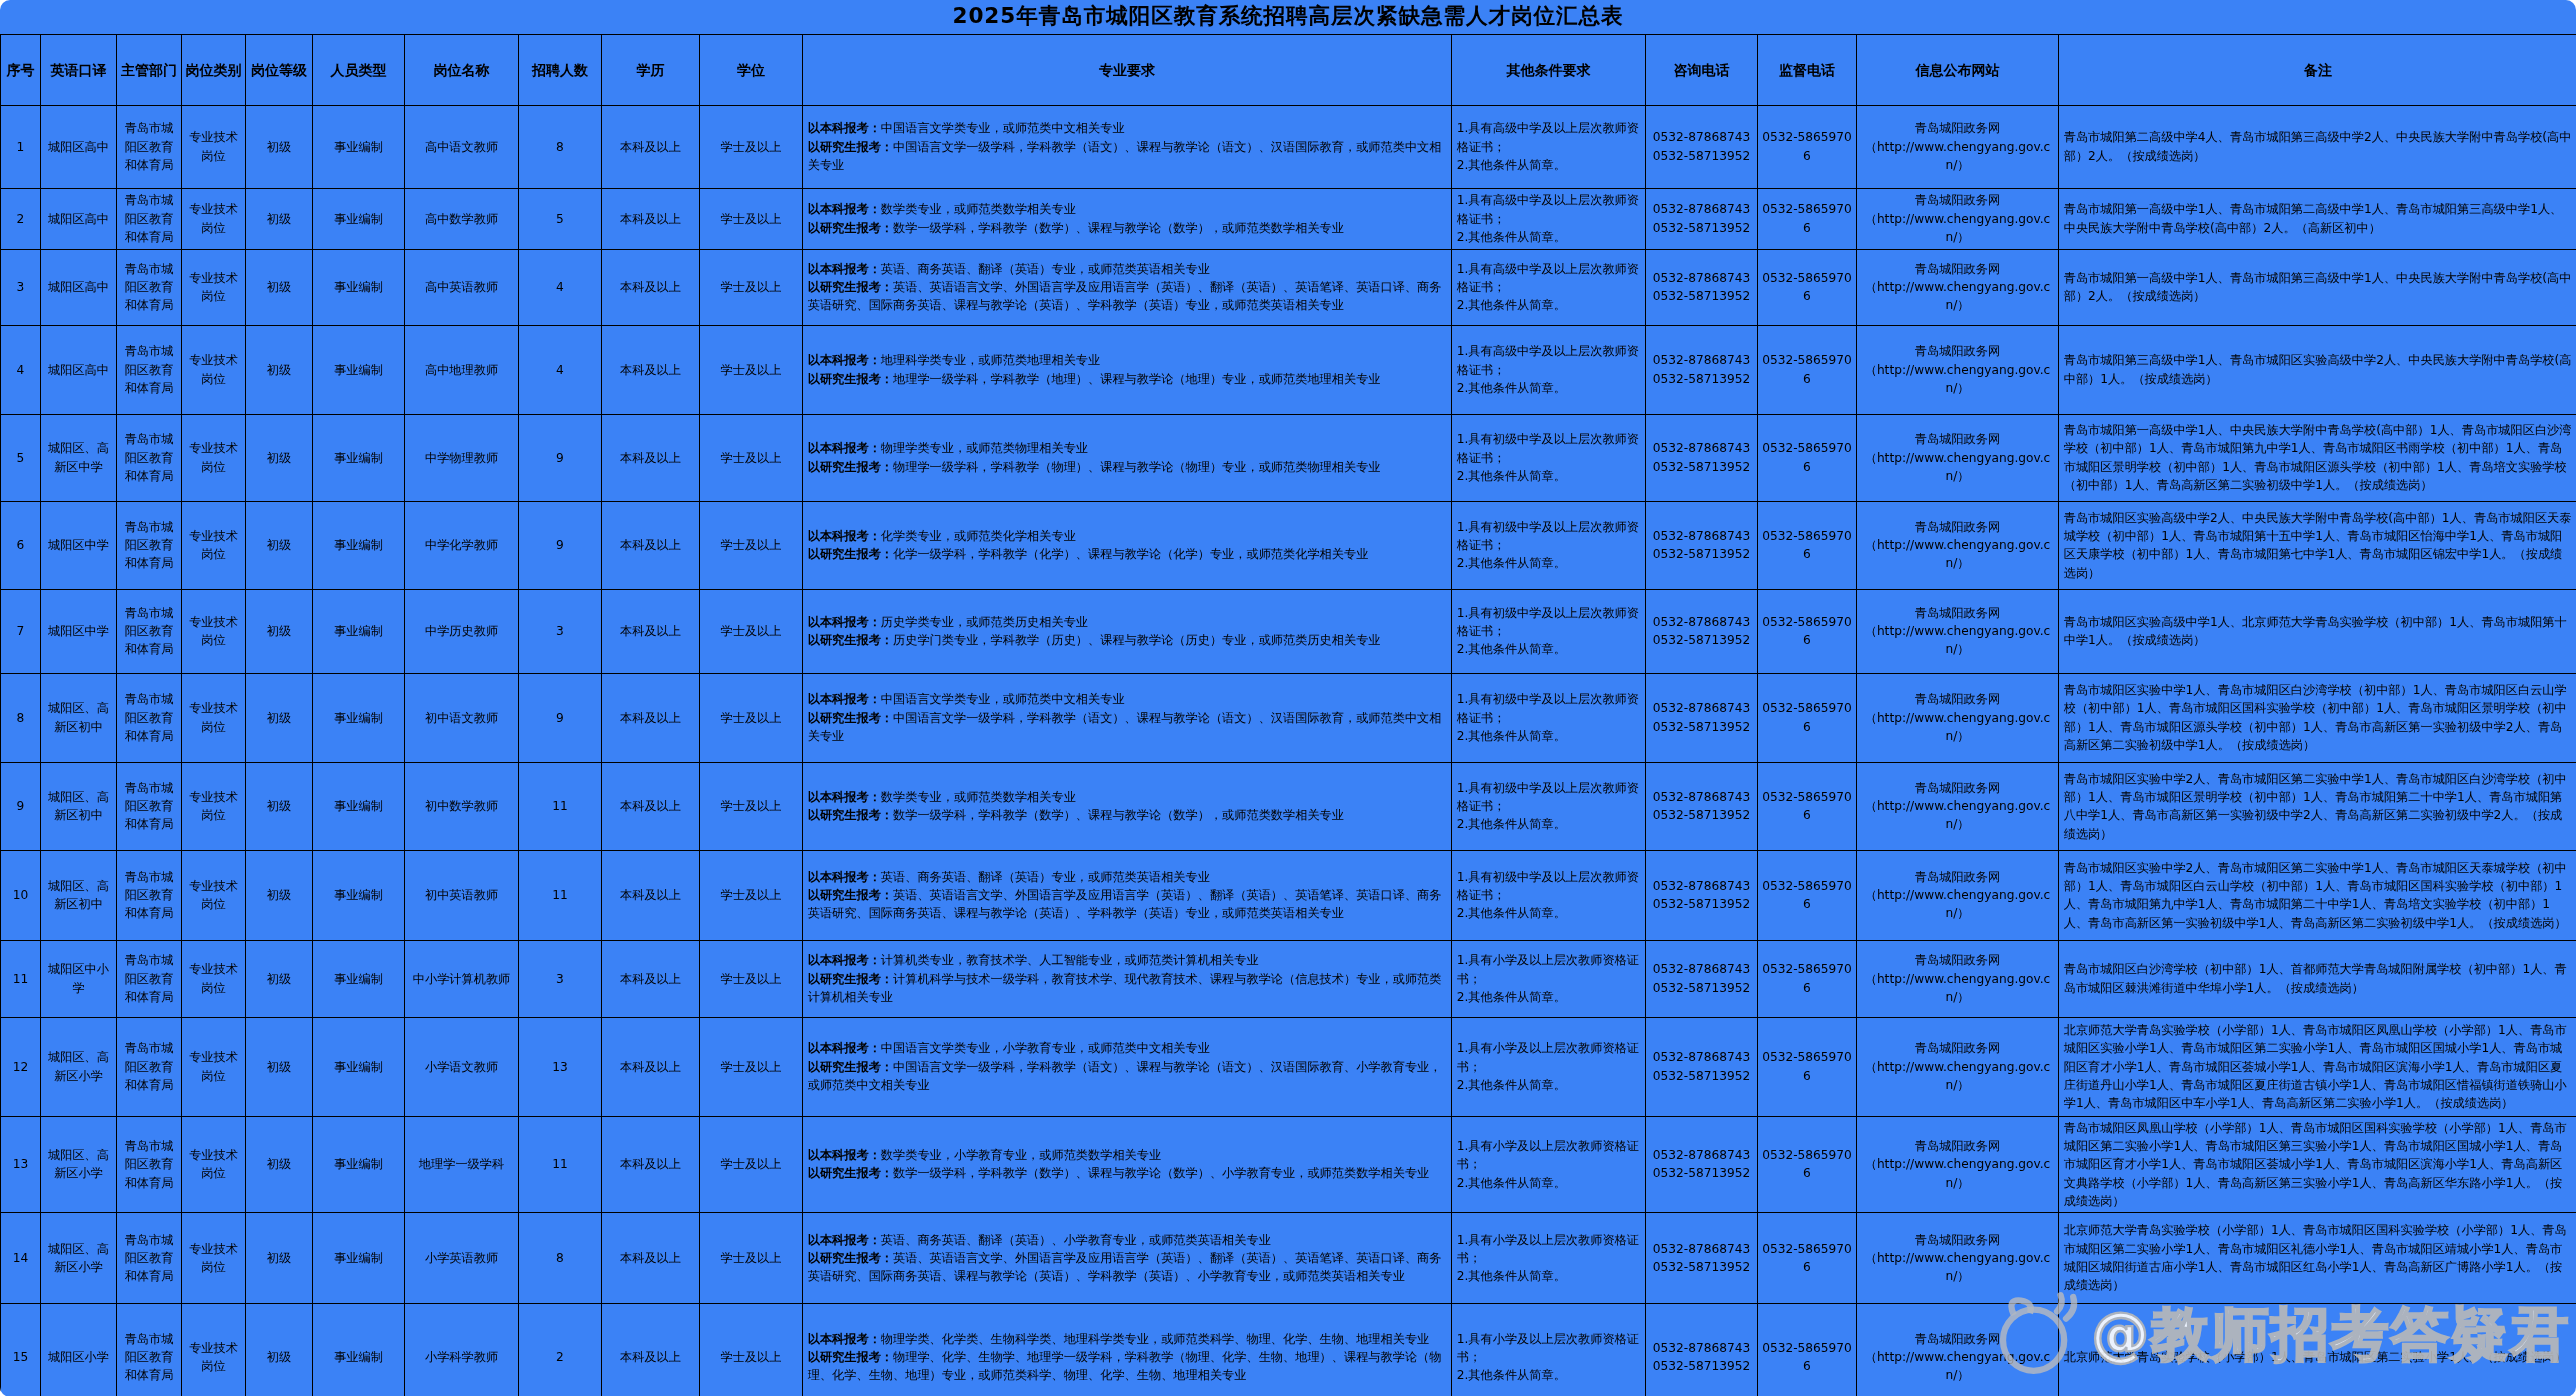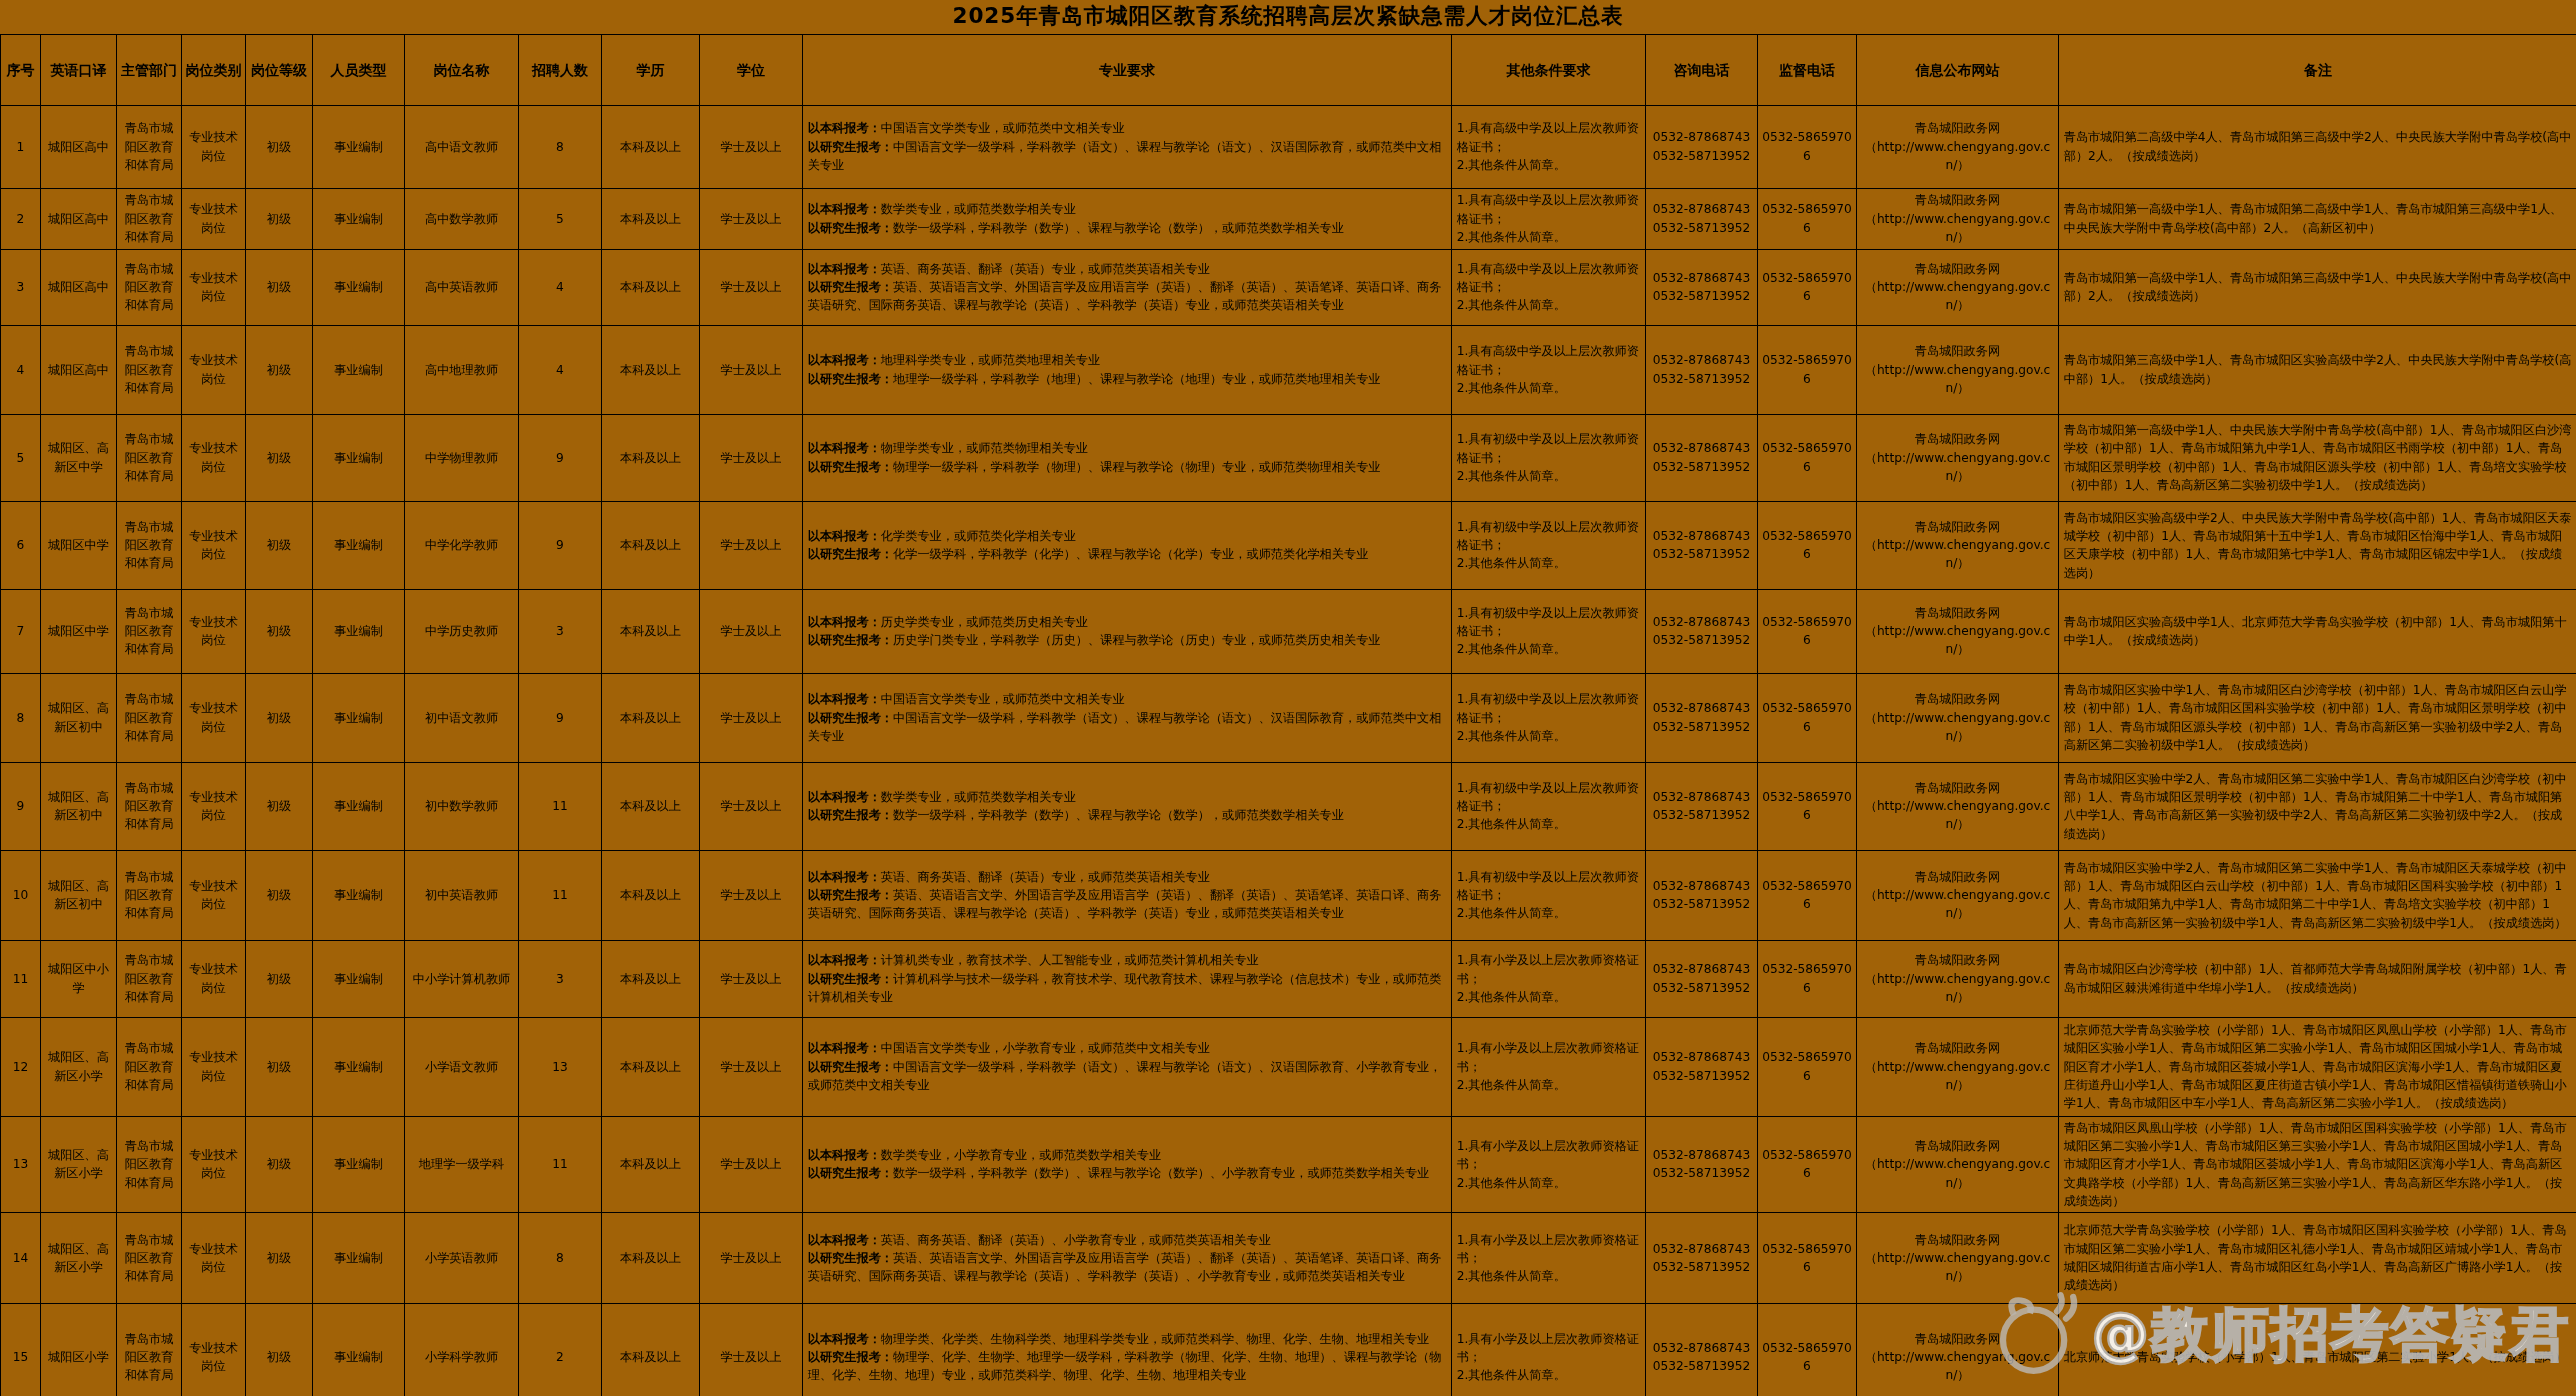--- a/index.html
+++ b/index.html
@@ -1,17 +1,17 @@
 <!DOCTYPE html>
 <html style="font-size:15px"><head>
 <meta charset="utf-8">
 <style>
   html,body{margin:0;padding:0;background:#fff;}
   body{font-family:"DejaVu Sans",sans-serif;color:#000;}
-  #page{position:relative;width:2576px;height:1397px;background:#a16207;overflow:hidden;}
+  #page{position:relative;width:2576px;height:1397px;background:#3b82f6;overflow:hidden;border-radius:10px;}
   #doc-title{height:34px;line-height:32px;text-align:center;font-size:21.6px;font-weight:bold;letter-spacing:0.9px;}
   table{border-collapse:collapse;table-layout:fixed;width:2576px;border:1.9px solid #000;}
   th,td{border-left:0.9px solid #000;border-right:0.9px solid #000;border-top:1.9px solid #000;border-bottom:1.9px solid #000;
         font-size:12.2px;line-height:1.5;text-align:center;vertical-align:middle;padding:1.9px 2.8px;
         word-break:break-all;overflow:hidden;}
   th{font-size:14px;font-weight:bold;height:66px;line-height:1.6;}
   td.tl{text-align:left;padding:1.9px 4.7px;}
   td b{font-weight:bold;margin-top:31px;}
   .phones div{white-space:nowrap;}
   tbody tr:nth-child(1){height:83px;}  tbody tr:nth-child(2){height:61px;}

